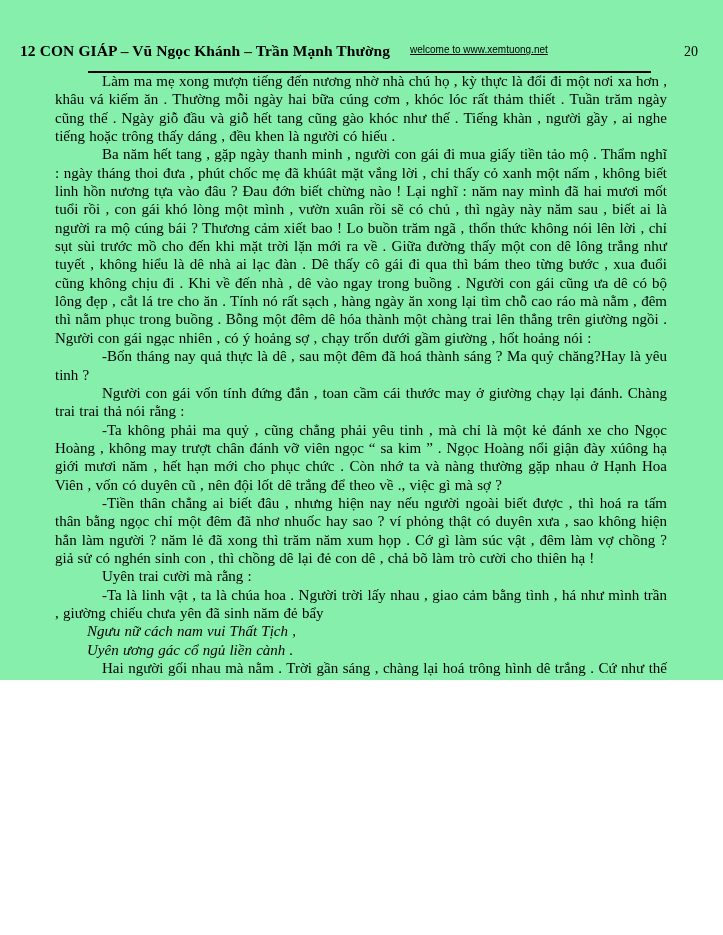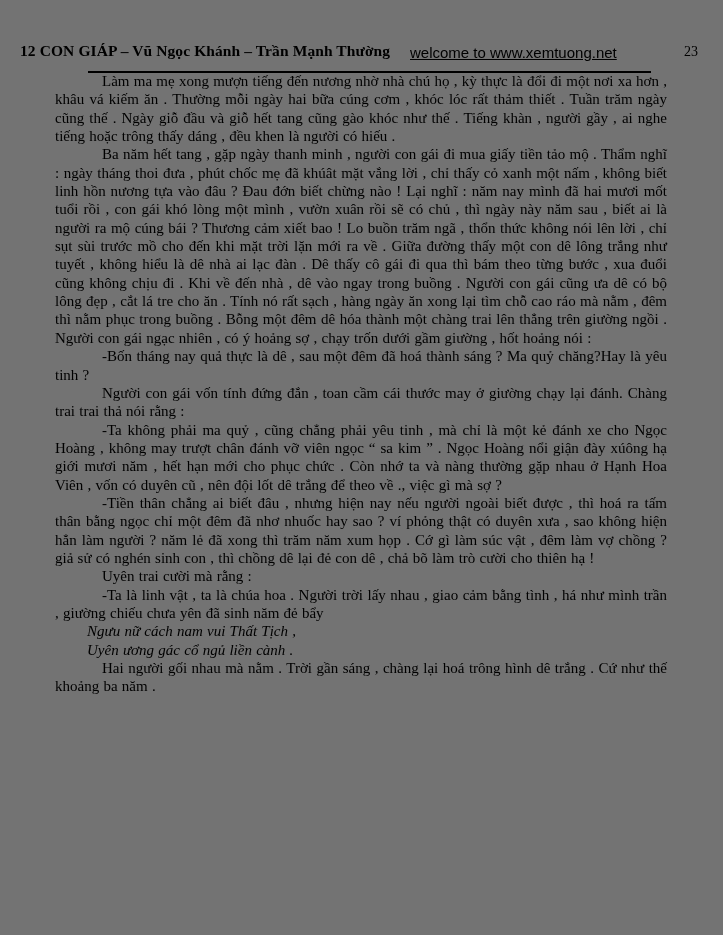--- a/index.html
+++ b/index.html
@@ -1,39 +1,39 @@
 <!DOCTYPE html>
 <html><head>
 <meta charset="utf-8">
 <style>
   html, body { margin: 0; padding: 0; background: #ffffff; }
   .page {
     position: relative;
     width: 723px;
-    height: 935px;
-    background: #737373;
+    height: 680px;
+    background: #86efac;
     color: #000000;
     font-family: "Liberation Serif", serif;
     overflow: hidden;
   }
   .header-title {
     position: absolute;
     left: 20px;
     top: 42px;
     font-size: 15.5px;
     font-weight: bold;
     white-space: nowrap;
     letter-spacing: 0.1px;
   }
   .header-link {
     position: absolute;
     left: 410px;
     top: 44px;
     font-family: "Liberation Sans", sans-serif;
-    font-size: 15px;
+    font-size: 10px;
     text-decoration: underline;
     color: #000000;
     white-space: nowrap;
   }
   .page-number {
     position: absolute;
     left: 684px;
     top: 44px;
     font-size: 14px;
   }
@@ -65,21 +65,21 @@
     margin-left: 32px;
     font-style: italic;
   }
 </style>
 </head>
 <body>
 
 <div class="page">
   <div class="header-title">12 CON GIÁP – Vũ Ngọc Khánh – Trần Mạnh Thường</div>
   <a class="header-link">welcome to www.xemtuong.net</a>
-  <div class="page-number">23</div>
+  <div class="page-number">20</div>
   <div class="header-rule"></div>
   <div class="content">
       <p class="para body">Làm ma mẹ xong mượn tiếng đến nương nhờ nhà chú họ , kỳ thực là đổi đi một nơi xa hơn , khâu vá kiếm ăn . Thường mỗi ngày hai bữa cúng cơm , khóc lóc rất thảm thiết . Tuần trăm ngày cũng thế . Ngày giỗ đầu và giỗ hết tang cũng gào khóc như thế . Tiếng khàn , người gầy , ai nghe tiếng hoặc trông thấy dáng , đều khen là người có hiếu .</p>
       <p class="para body">Ba năm hết tang , gặp ngày thanh minh , người con gái đi mua giấy tiền tảo mộ . Thẩm nghĩ : ngày tháng thoi đưa , phút chốc mẹ đã khúât mặt vắng lời , chỉ thấy cỏ xanh một nấm , không biết linh hồn nương tựa vào đâu ? Đau đớn biết chừng nào ! Lại nghĩ : năm nay mình đã hai mươi mốt tuổi rồi , con gái khó lòng một mình , vườn xuân rồi sẽ có chủ , thì ngày này năm sau , biết ai là người ra mộ cúng bái ? Thương cảm xiết bao ! Lo buồn trăm ngã , thổn thức không nói lên lời , chỉ sụt sùi trước mồ cho đến khi mặt trời lặn mới ra về . Giữa đường thấy một con dê lông trắng như tuyết , không hiểu là dê nhà ai lạc đàn . Dê thấy cô gái đi qua thì bám theo từng bước , xua đuổi cũng không chịu đi . Khi về đến nhà , dê vào ngay trong buồng . Người con gái cũng ưa dê có bộ lông đẹp , cắt lá tre cho ăn . Tính nó rất sạch , hàng ngày ăn xong lại tìm chỗ cao ráo mà nằm , đêm thì nằm phục trong buồng . Bỗng một đêm dê hóa thành một chàng trai lên thẳng trên giường ngồi . Người con gái ngạc nhiên , có ý hoảng sợ , chạy trốn dưới gầm giường , hốt hoảng nói :</p>
       <p class="para body">-Bốn tháng nay quả thực là dê , sau một đêm đã hoá thành sáng ? Ma quỷ chăng?Hay là yêu tinh ?</p>
       <p class="para body">Người con gái vốn tính đứng đắn , toan cầm cái thước may ở giường chạy lại đánh. Chàng trai trai thả nói rằng :</p>
       <p class="para body">-Ta không phải ma quỷ , cũng chẳng phải yêu tinh , mà chỉ là một kẻ đánh xe cho Ngọc Hoàng , không may trượt chân đánh vỡ viên ngọc “ sa kim ” . Ngọc Hoàng nổi giận đày xúông hạ giới mươi năm , hết hạn mới cho phục chức . Còn nhớ ta và nàng thường gặp nhau ở Hạnh Hoa Viên , vốn có duyên cũ , nên đội lốt dê trắng để theo về ., việc gì mà sợ ?</p>
       <p class="para body">-Tiền thân chẳng ai biết đâu , nhưng hiện nay nếu người ngoài biết được , thì hoá ra tấm thân bằng ngọc chỉ một đêm đã nhơ nhuốc hay sao ? ví phỏng thật có duyên xưa , sao không hiện hẳn làm người ? năm lẻ đã xong thì trăm năm xum họp . Cớ gì làm súc vật , đêm làm vợ chồng ? giả sử có nghén sinh con , thì chồng dê lại đẻ con dê , chả bõ làm trò cười cho thiên hạ !</p>
       <p class="para body">Uyên trai cười mà rằng :</p>
       <p class="para body">-Ta là linh vật , ta là chúa hoa . Người trời lấy nhau , giao cảm bằng tình , há như mình trần , giường chiếu chưa yên đã sinh năm đẻ bẩy</p>

